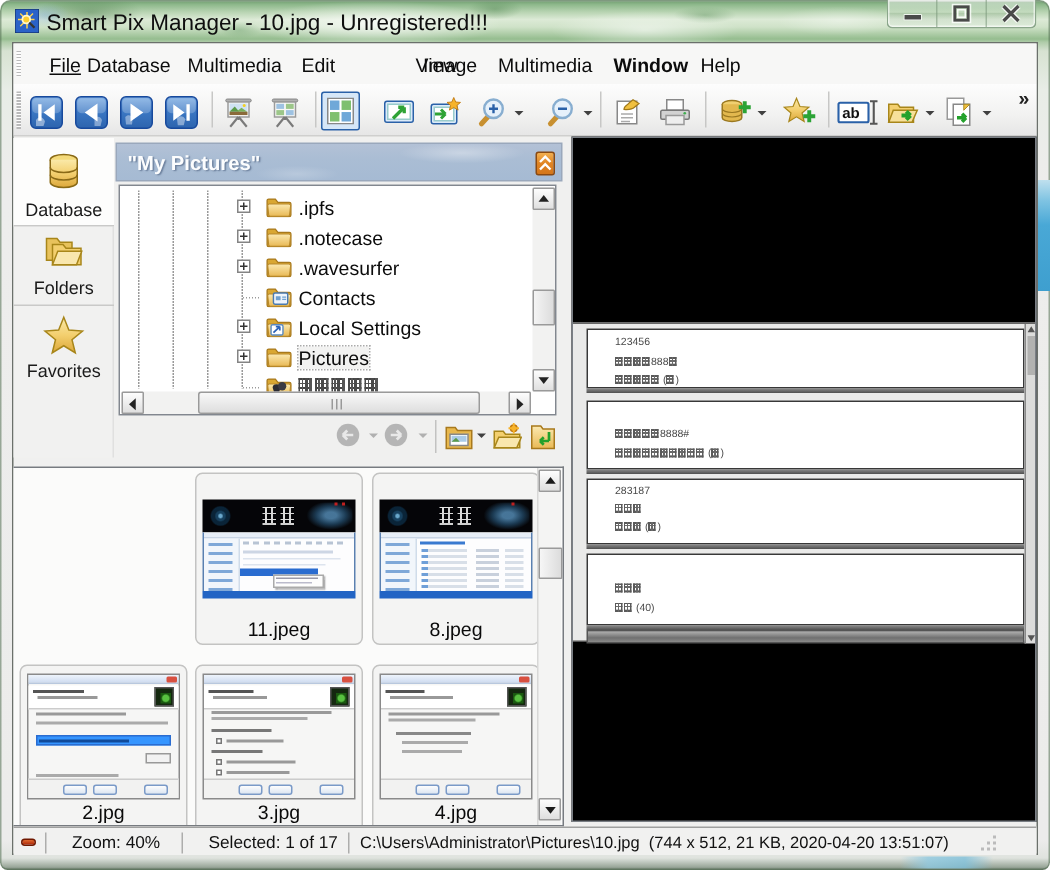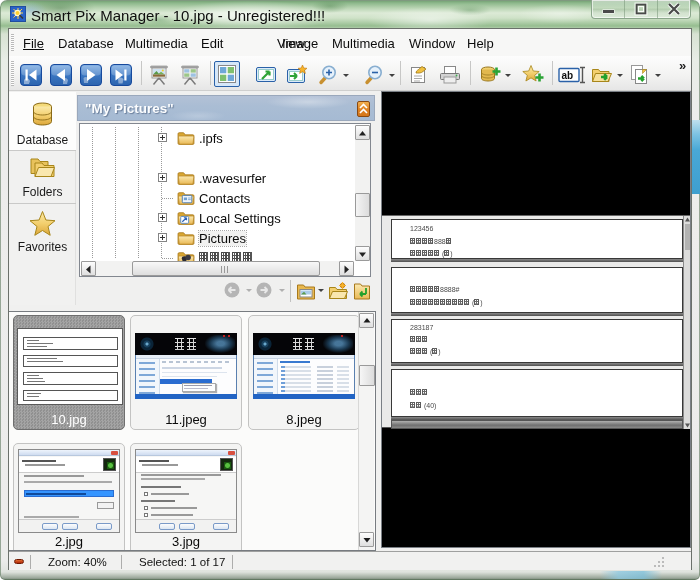--- a/index.html
+++ b/index.html
@@ -179,28 +179,28 @@
     <div class="cap">
         <svg class="capg2" width="33" height="18">
           <path d="M11 4 L21 14 M21 4 L11 14" stroke="#fff" stroke-width="4" opacity=".85"></path>
           <path d="M11 4 L21 14 M21 4 L11 14" stroke="#4a4a4a" stroke-width="2.2"></path>
         </svg>
       </div>
   </div>
   <div class="abs" id="client">
     <div class="abs" id="menubar">
       <div class="abs grip" style="left:2px;top:5px;height:17px;"></div>
-      <span class="menuitem" style="left:14px;text-decoration:underline;">File</span>
+      <span class="menuitem" style="left:24px;text-decoration:underline;">File</span>
       <span class="menuitem" style="left:49px;">Database</span>
       <span class="menuitem" style="left:116px;">Multimedia</span>
       <span class="menuitem" style="left:192px;">Edit</span>
       <span class="menuitem" style="left:246px;margin-left:22px;">View</span>
       <span class="menuitem" style="left:273px;">Image</span>
       <span class="menuitem" style="left:323px;">Multimedia</span>
-      <span class="menuitem" style="left:400px;">Window</span>
+      <span class="menuitem" style="left:400px;font-weight:bold;">Window</span>
       <span class="menuitem" style="left:458px;">Help</span>
     </div>
     <div class="abs" id="toolbar">
       <div class="abs grip" style="left:2px;top:5px;height:25px;"></div>
       <svg class="tbtn" style="left:11px" viewBox="0 0 22 22">
           <rect x="0.5" y="0.5" width="21" height="21" rx="3.5" fill="url(#gb)" stroke="#17499c"></rect>
           <path d="M4 16 c2 -3 5 -2 6 1 l-1 3 h-5 Z" fill="rgba(255,255,255,.45)"></path>
           <rect x="1.5" y="1.5" width="19" height="10" rx="3" fill="rgba(255,255,255,.22)"></rect>
           <rect x="5.5" y="5.5" width="2.2" height="11" fill="#fff"></rect>
           <path d="M16.5 5.5 L16.5 16.5 L9 11 Z" fill="#fff"></path>
@@ -361,20 +361,27 @@
       <div class="abs vdot" style="left:12px;top:3px;height:132px;"></div>
       <div class="abs vdot" style="left:35px;top:3px;height:132px;"></div>
       <div class="abs vdot" style="left:58px;top:3px;height:132px;"></div>
       <div class="abs vdot" style="left:81px;top:3px;height:132px;"></div>
       <div class="trow" style="top:3px;">
           <div class="plus"></div>
           <svg class="fico" viewBox="0 0 17 14">
             <use href="#fold"></use>
           </svg>
           <span class="tlabel">.ipfs</span>
+        </div>
+      <div class="trow" style="top:23px;">
+          <div class="plus"></div>
+          <svg class="fico" viewBox="0 0 17 14">
+            <use href="#fold"></use>
+          </svg>
+          <span class="tlabel">.notecase</span>
         </div>
       <div class="trow" style="top:43px;">
           <div class="plus"></div>
           <svg class="fico" viewBox="0 0 17 14">
             <use href="#fold"></use>
           </svg>
           <span class="tlabel">.wavesurfer</span>
         </div>
       <div class="trow" style="top:63px;text-align:right;">
           <div class="hdot" style="left:82px;"></div>
@@ -457,43 +464,20 @@
           <path d="M1.5 17.5 L4.5 10.5 h15 l-3 7 Z" fill="#f9e7ae" stroke="#a8861a"></path>
           <circle cx="14.5" cy="4.5" r="2.2" fill="#f7b32a" stroke="#c07810"></circle>
           <path d="M14.5 1 v7 M11 4.5 h7" stroke="#f7b32a" stroke-width="1.2"></path>
         </svg>
       <svg class="abs" style="left:343px;top:3px;" width="20" height="20" viewBox="0 0 20 20">
           <path d="M2.5 3 h6 l1.5 2 h7.5 v13 h-15 Z" fill="url(#gf)" stroke="#a8791c"></path>
           <path d="M14 7 v6 M14 13 h-6 M8 13 l2.5 -2.5 M8 13 l2.5 2.5" stroke="#24a12c" stroke-width="1.8" fill="none"></path>
         </svg>
     </div>
     <div class="abs" id="thumbs">
-      <div class="cell sel" style="left:4px;top:3px;">
-        <div class="timg" style="left:4px;top:13px;width:104px;height:75px;background:#fff;border:2px solid #fff;outline:1px solid #5a5a5a;">
-          <div class="pbox" style="left:3px;top:6px;height:13px;">
-              <i style="width:12px;"></i>
-              <i style="width:26px;"></i>
-              <i style="width:20px;"></i>
-            </div>
-          <div class="pbox" style="left:3px;top:24px;height:12px;">
-              <i style="width:30px;"></i>
-              <i style="width:36px;"></i>
-            </div>
-          <div class="pbox" style="left:3px;top:41px;height:13px;">
-              <i style="width:12px;"></i>
-              <i style="width:16px;"></i>
-              <i style="width:18px;"></i>
-            </div>
-          <div class="pbox" style="left:3px;top:59px;height:11px;">
-              <i style="width:14px;"></i>
-              <i style="width:12px;"></i>
-            </div>
-        </div>
-        <div class="clabel" style="color:#fff;">10.jpg</div>
-      </div>
       <div class="cell" style="left:121px;top:3px;">
         <div class="timg shot" style="left:4px;top:17px;">
           <div class="banner">
               <div class="eye"></div>
               <div class="gly" style="left:40px;"></div>
               <div class="gly" style="left:52px;"></div>
               <div class="drag"></div>
               <i class="rd" style="left:88px;"></i>
               <i class="rd" style="left:93px;"></i>
             </div>
@@ -579,20 +563,41 @@
           <div class="abs chk" style="left:8px;top:63px;"></div>
             <div class="abs" style="left:15px;top:64px;width:42px;height:2px;background:#999;"></div>
           <div class="dbtns">
               <b></b>
               <b></b>
               <b></b>
             </div>
         </div>
         <div class="clabel" style="top:90px;">3.jpg</div>
       </div>
+      <div class="cell" style="left:239px;top:131px;">
+        <div class="timg dlg" style="left:4px;top:5px;">
+          <div class="dtit"></div>
+          <div class="dhdr">
+              <i style="left:3px;top:3px;width:26px;height:2px;background:#555;position:absolute;"></i>
+              <i style="left:6px;top:7px;width:42px;height:2px;background:#999;position:absolute;"></i>
+              <div class="dlogo"></div>
+            </div>
+          <div class="abs" style="left:5px;top:25px;width:74px;height:2px;background:#999;"></div>
+          <div class="abs" style="left:5px;top:29px;width:58px;height:2px;background:#aaa;"></div>
+          <div class="abs" style="left:10px;top:38px;width:50px;height:2px;background:#888;"></div>
+          <div class="abs" style="left:14px;top:44px;width:44px;height:2px;background:#aaa;"></div>
+          <div class="abs" style="left:14px;top:50px;width:40px;height:2px;background:#aaa;"></div>
+          <div class="dbtns">
+              <b></b>
+              <b></b>
+              <b></b>
+            </div>
+        </div>
+        <div class="clabel" style="top:90px;">4.jpg</div>
+      </div>
       <div class="abs" id="tsb">
         <div class="sbtn" style="left:0;top:1px;"><svg width="14" height="14">
               <path d="M7 4 L10.5 8.5 L3.5 8.5 Z" fill="#1a1a1a"></path>
             </svg></div>
         <div class="abs" style="left:0;top:53px;width:16px;height:21px;background:linear-gradient(90deg,#f6f6f6,#dcdcdc);border:1px solid #9a9a9a;border-radius:1px;"></div>
         <div class="sbtn" style="left:0;top:220px;"><svg width="14" height="14">
               <path d="M7 9.5 L10.5 5 L3.5 5 Z" fill="#1a1a1a"></path>
             </svg></div>
       </div>
     </div>
@@ -632,20 +637,21 @@
         </div>
       </div>
     </div>
     <div class="abs" id="status">
       <div class="abs" style="left:5px;top:7px;width:10px;height:5px;border-radius:2.5px;background:linear-gradient(180deg,#e06a30,#b02808);border:1px solid #701800;"></div>
       <div class="ssep" style="left:21px;"></div>
       <span class="abs" style="left:39px;top:4px;">Zoom: 40%</span>
       <div class="ssep" style="left:112px;"></div>
       <span class="abs" style="left:130px;top:4px;">Selected: 1 of 17</span>
       <div class="ssep" style="left:223px;"></div>
+      <span class="abs" style="left:231px;top:4px;font-size:11px;">C:\Users\Administrator\Pictures\10.jpg&nbsp;&nbsp;(744 x 512, 21 KB, 2020-04-20 13:51:07)</span>
       <svg class="abs" style="left:643px;top:3px;" width="14" height="14">
           <g fill="#bbb">
             <rect x="10" y="10" width="2" height="2"></rect>
             <rect x="10" y="6" width="2" height="2"></rect>
             <rect x="10" y="2" width="2" height="2"></rect>
             <rect x="6" y="10" width="2" height="2"></rect>
             <rect x="6" y="6" width="2" height="2"></rect>
             <rect x="2" y="10" width="2" height="2"></rect>
           </g>
         </svg>

